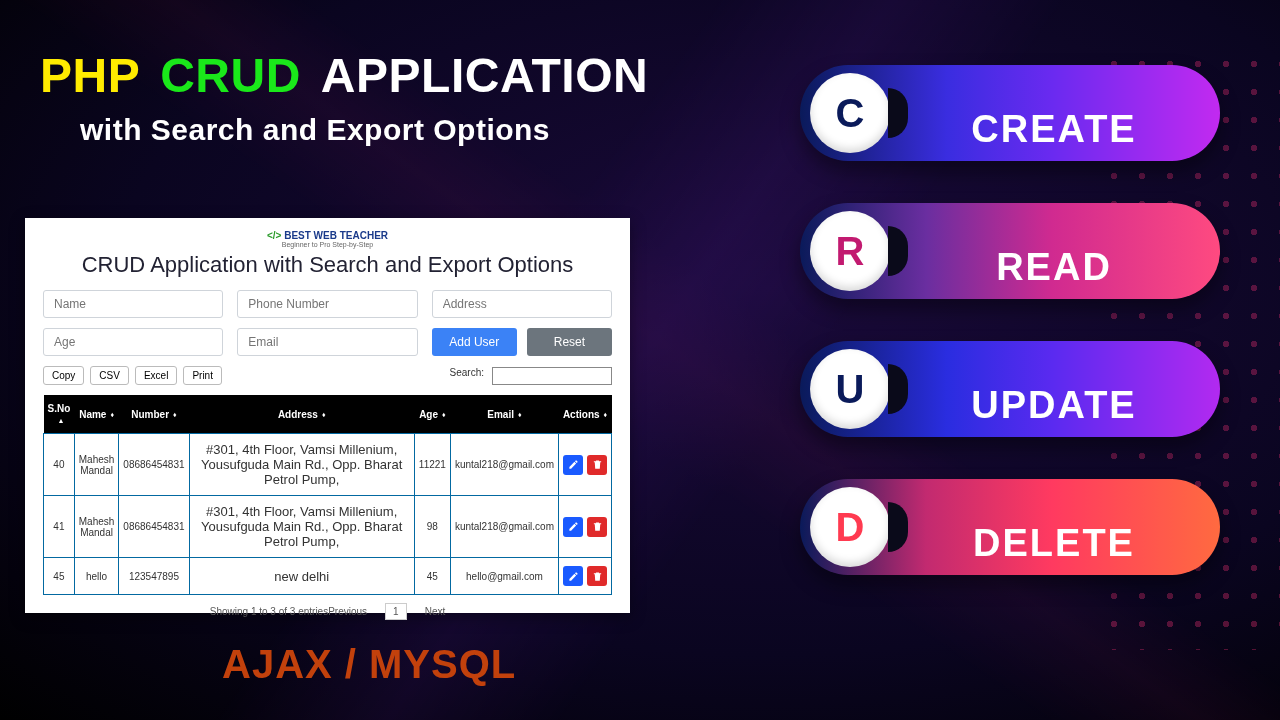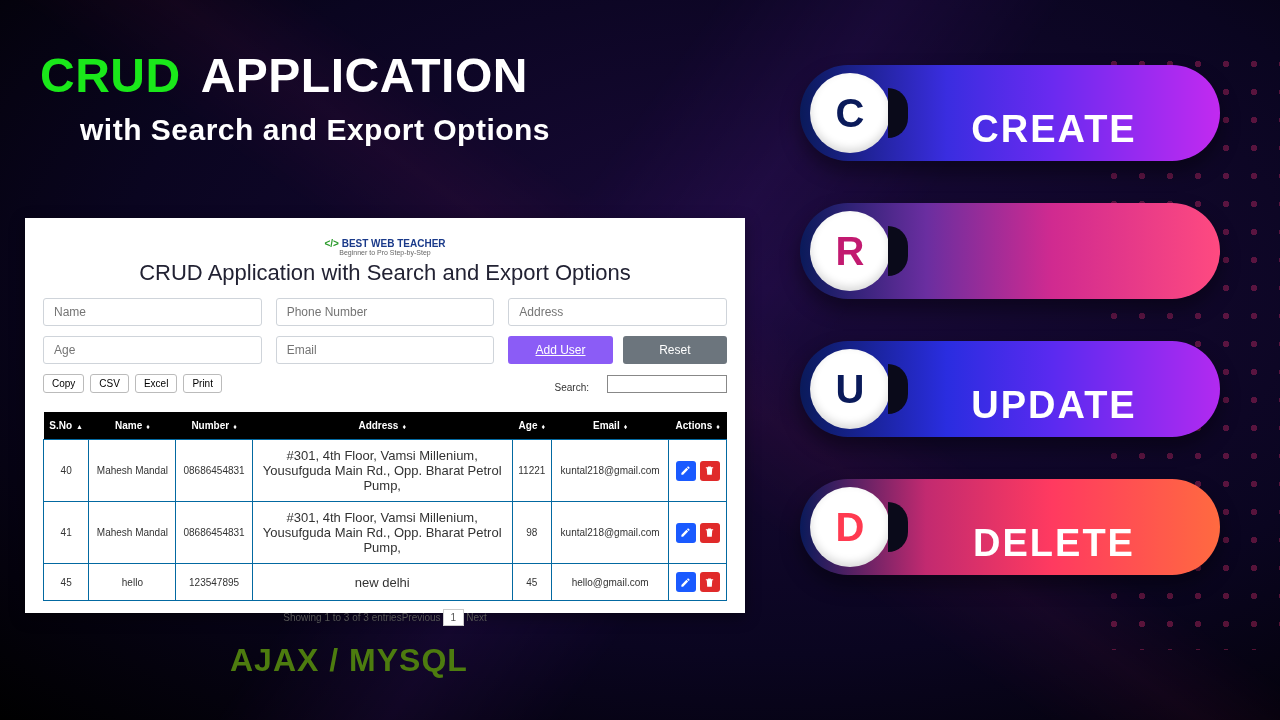--- a/index.html
+++ b/index.html
@@ -40,22 +40,22 @@
     top: 48px;
     font-weight: 800;
     letter-spacing: 0.5px;
   }
   .headline .line1 { font-size: 48px; display:flex; gap:20px; align-items:baseline;}
   .w-php  { color: #ffeb00; }
   .w-crud { color: #1ae81a; }
   .w-app  { color: #ffffff; }
   .line2  { color:#fff; font-size:30px; font-weight:700; margin-top:10px; margin-left:40px;}
   .footer-line {
-    position:absolute; left:230px; top:642px;
-    color:#4d7c0f; font-weight:800; font-size:32px; letter-spacing:1px;
+    position:absolute; left:222px; top:642px;
+    color:#c2410c; font-weight:800; font-size:40px; letter-spacing:1px;
   }
 
   
   .pill-col { position:absolute; right:60px; top:65px; width:420px; display:flex; flex-direction:column; gap:42px;}
   .pill {
     position:relative;
     height:96px;
     border-radius:50px;
     display:flex; align-items:center;
     padding-left:10px;
@@ -86,94 +86,96 @@
     width:20px; height:50px;
     background:#0a0a1a;
     border-radius:0 30px 30px 0;
     margin-left:-2px;
   }
 
   
   .panel {
     position:absolute;
     left:25px; top:218px;
-    width:720px; height:395px;
+    width:605px; height:395px;
     background:#fff;
-    padding:20px 18px 10px;
+    padding:12px 18px 10px;
     box-shadow: 0 4px 14px rgba(0,0,0,0.4);
     font-size:11px;
     color:#333;
   }
   .brand { text-align:center; font-size:10px; font-weight:700; color:#1a3a8a;}
   .brand .bcode { color:#2a9a2a;}
   .brand-sub { text-align:center; font-size:7px; color:#666; margin-bottom:4px;}
   .panel h2 { text-align:center; font-size:22px; color:#223; font-weight:400; margin-bottom:12px;}
 
   .form-grid { display:grid; grid-template-columns: 1fr 1fr 1fr; gap:10px 14px; margin-bottom:10px;}
   .form-grid input {
     width:100%; height:28px; border:1px solid #cfd4da; border-radius:3px;
     padding:0 10px; font-size:12px; color:#555;
   }
   .btnrow { display:flex; gap:10px;}
   .btn { flex:1; height:28px; border:none; border-radius:3px; color:#fff; font-size:12px; cursor:pointer;}
-  .btn-add  { background:#8b5cf6;text-decoration:underline;}
+  .btn-add  { background:#3b82f6;}
   .btn-reset{ background:#6c757d;}
 
-  .export-row { display:flex; align-items:center; gap:6px; margin:6px 0 19px; font-size:10px;}
+  .export-row { display:flex; align-items:center; gap:6px; margin:6px 0 10px; font-size:10px;}
   .export-row button {
     border:1px solid #bbb; background:#fff; padding:3px 8px; border-radius:3px; font-size:10px; cursor:pointer;
   }
-  .search-wrap { margin-left:auto; display:flex; align-items:flex-end; gap:18px; font-size:10px;}
+  .search-wrap { margin-left:auto; display:flex; align-items:flex-start; gap:8px; font-size:10px;}
   .search-wrap input { border:1px solid #888; height:18px; width:120px; font-size:10px; padding:0 4px;}
 
   table { width:100%; border-collapse:collapse; font-size:10px;}
   thead th {
     background:#000; color:#fff; font-weight:700; padding:8px 4px; position:relative; text-align:center;
   }
   thead th .sort {
     display:inline-flex; flex-direction:column; gap:0; margin-left:4px; font-size:7px; line-height:5px; vertical-align:middle;
   }
   tbody td { border:1px solid #0369a1; padding:8px 4px; text-align:center;}
   tbody td.addr { font-size:13px; }
   .aicons { display:flex; gap:4px; justify-content:center;}
   .aicon { width:20px; height:20px; border-radius:3px; display:flex; align-items:center; justify-content:center; color:#fff;}
   .aicon.edit { background:#1a5aff;}
   .aicon.del  { background:#e02a2a;}
   .aicon svg { width:11px; height:11px; fill:#fff;}
 
   .table-foot { display:flex; justify-content:center; align-items:center; font-size:10px; color:#555; margin-top:8px;}
-  .pager { display:flex; gap:2px; align-items:center;}
+  .pager { display:flex; gap:18px; align-items:center;}
   .pager .pg { border:1px solid #ccc; padding:2px 7px; background:#fff;}
   .pager .txt { color:#555;}
 </style>
 </head>
 <body>
 
 <div class="net"></div>
 <div class="dots"></div>
 
 <div class="headline">
   <div class="line1">
+    <span class="w-php">PHP</span>
     <span class="w-crud">CRUD</span>
     <span class="w-app">APPLICATION</span>
   </div>
   <div class="line2">with Search and Export Options</div>
 </div>
 
 <div class="footer-line">AJAX / MYSQL</div>
 
 <div class="pill-col">
   <div class="pill p-create">
     <div class="circle">C</div>
     <div class="notch"></div>
     <div class="label">CREATE</div>
   </div>
   <div class="pill p-read">
     <div class="circle">R</div>
     <div class="notch"></div>
+    <div class="label">READ</div>
   </div>
   <div class="pill p-update">
     <div class="circle">U</div>
     <div class="notch"></div>
     <div class="label">UPDATE</div>
   </div>
   <div class="pill p-delete">
     <div class="circle">D</div>
     <div class="notch"></div>
     <div class="label">DELETE</div>

